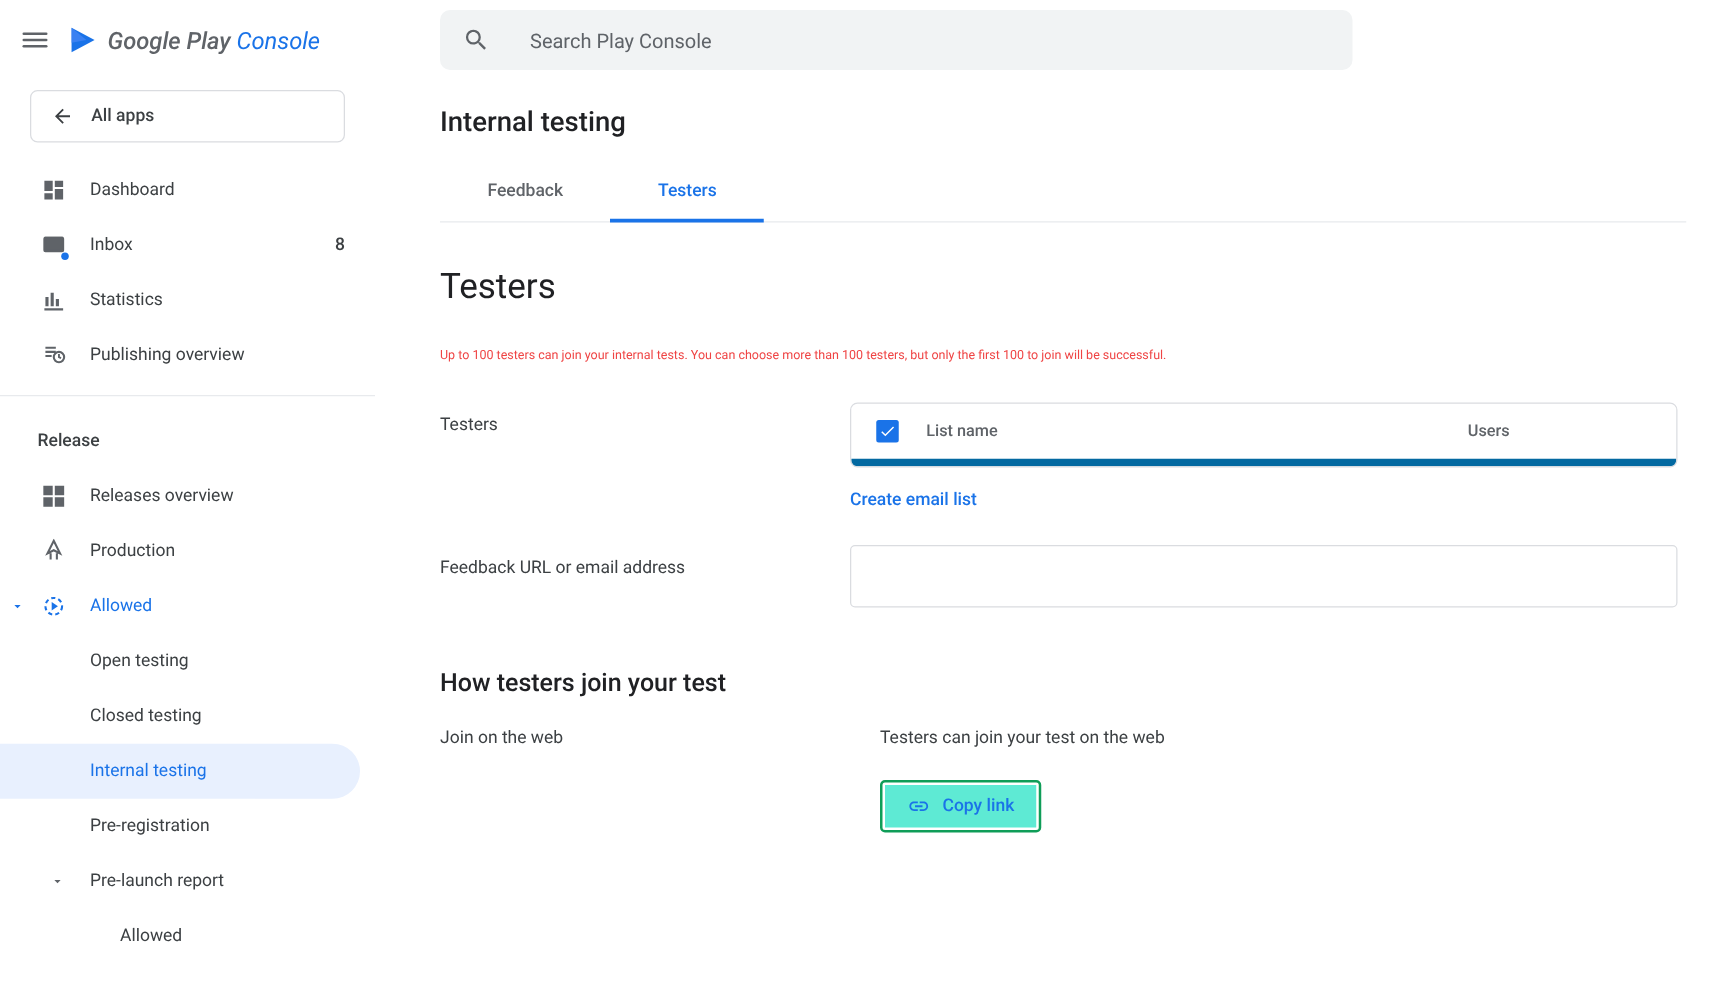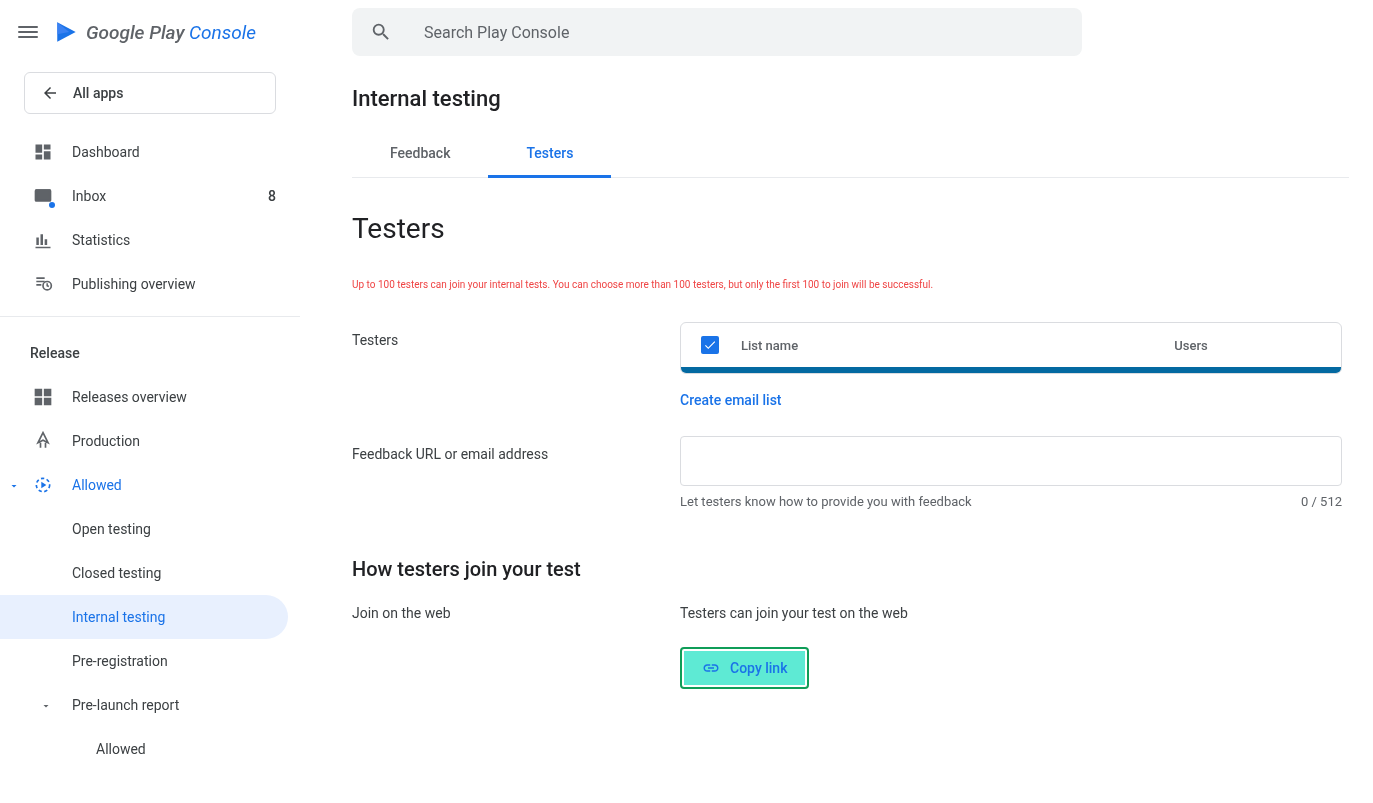--- a/index.html
+++ b/index.html
@@ -64,21 +64,21 @@
     .col-users { width: 140px; text-align: center; }
     .col-arrow { width: 40px; text-align: right; color: #1a73e8; cursor: pointer; }
     .col-arrow svg { width: 22px; height: 22px; }
 
     .link-btn { color: #1a73e8; font-weight: 500; font-size: 14px; cursor: pointer; margin-top: 18px; display: inline-block; }
 
     .text-input { width: 100%; border: 1px solid #dadce0; border-radius: 4px; height: 50px; padding: 0 14px; font-size: 14px; outline: none; }
     .input-helper { display: flex; justify-content: space-between; margin-top: 8px; color: #5f6368; font-size: 13px; }
 
     .join-title { font-size: 20px; font-weight: 500; margin: 48px 0 24px; }
-    .join-row { display: flex; }
+    .join-row { display: flex; gap: 24px; }
     .join-label { width: 328px; color: #3c4043; font-size: 14px; }
     .join-content { flex: 1; color: #3c4043; font-size: 14px; }
 
     .copy-link-wrap { margin-top: 26px; display: inline-block; border: 2px solid #0f9d58; border-radius: 4px; padding: 2px; }
     .copy-link-btn { display: flex; align-items: center; gap: 10px; padding: 8px 18px; color: #1a73e8; font-weight: 500; font-size: 14px; cursor: pointer; background: #5eead4; border: none; }
     .copy-link-btn svg { width: 18px; height: 18px; }
 
     .inbox-dot { position: absolute; width: 6px; height: 6px; background: #1a73e8; border-radius: 50%; }
   </style>
 </head>
@@ -248,24 +248,20 @@
           </div>
         </div>
         <span class="link-btn">Create email list</span>
       </div>
     </div>
 
     <div class="form-row" style="margin-top:20px">
       <div class="form-label">Feedback URL or email address</div>
       <div class="form-control">
         <input class="text-input" type="text" value="" style="">
-        <div class="input-helper">
-          <span>Let testers know how to provide you with feedback</span>
-          <span>0 / 512</span>
-        </div>
       </div>
     </div>
 
     <h3 class="join-title">How testers join your test</h3>
     <div class="join-row">
       <div class="join-label">Join on the web</div>
       <div class="join-content">
         <div>Testers can join your test on the web</div>
         <div class="copy-link-wrap">
           <button class="copy-link-btn">

